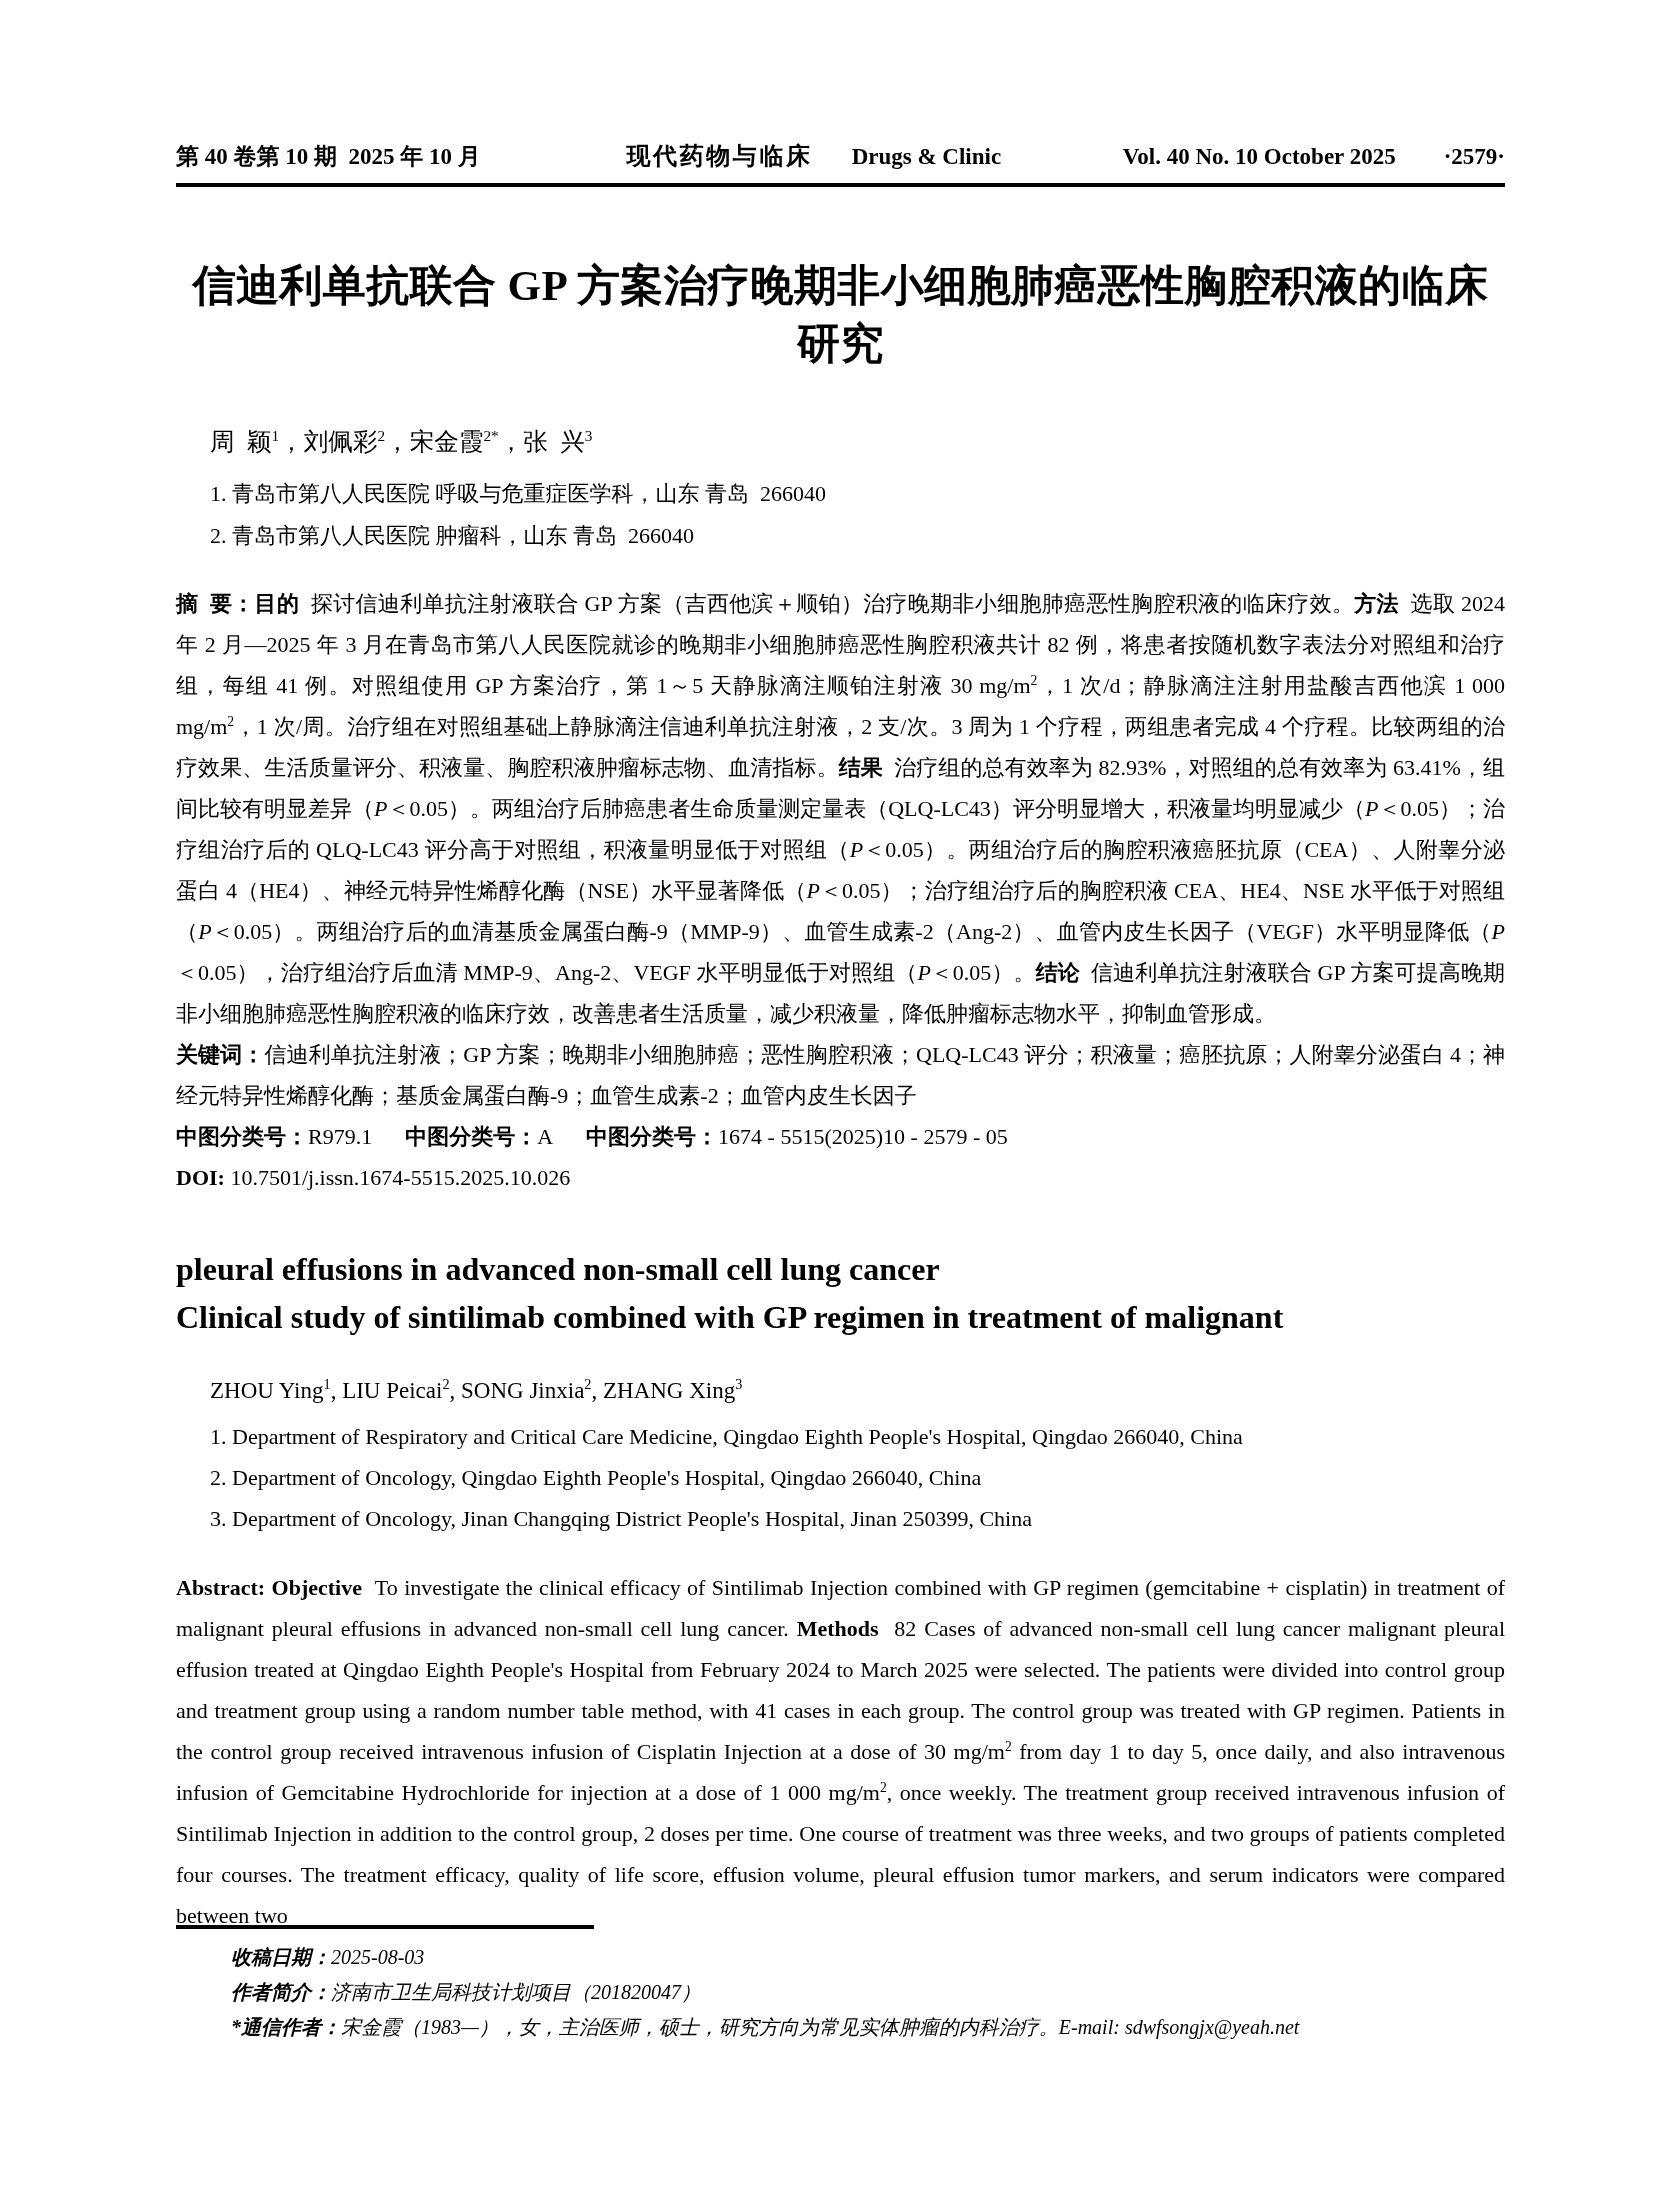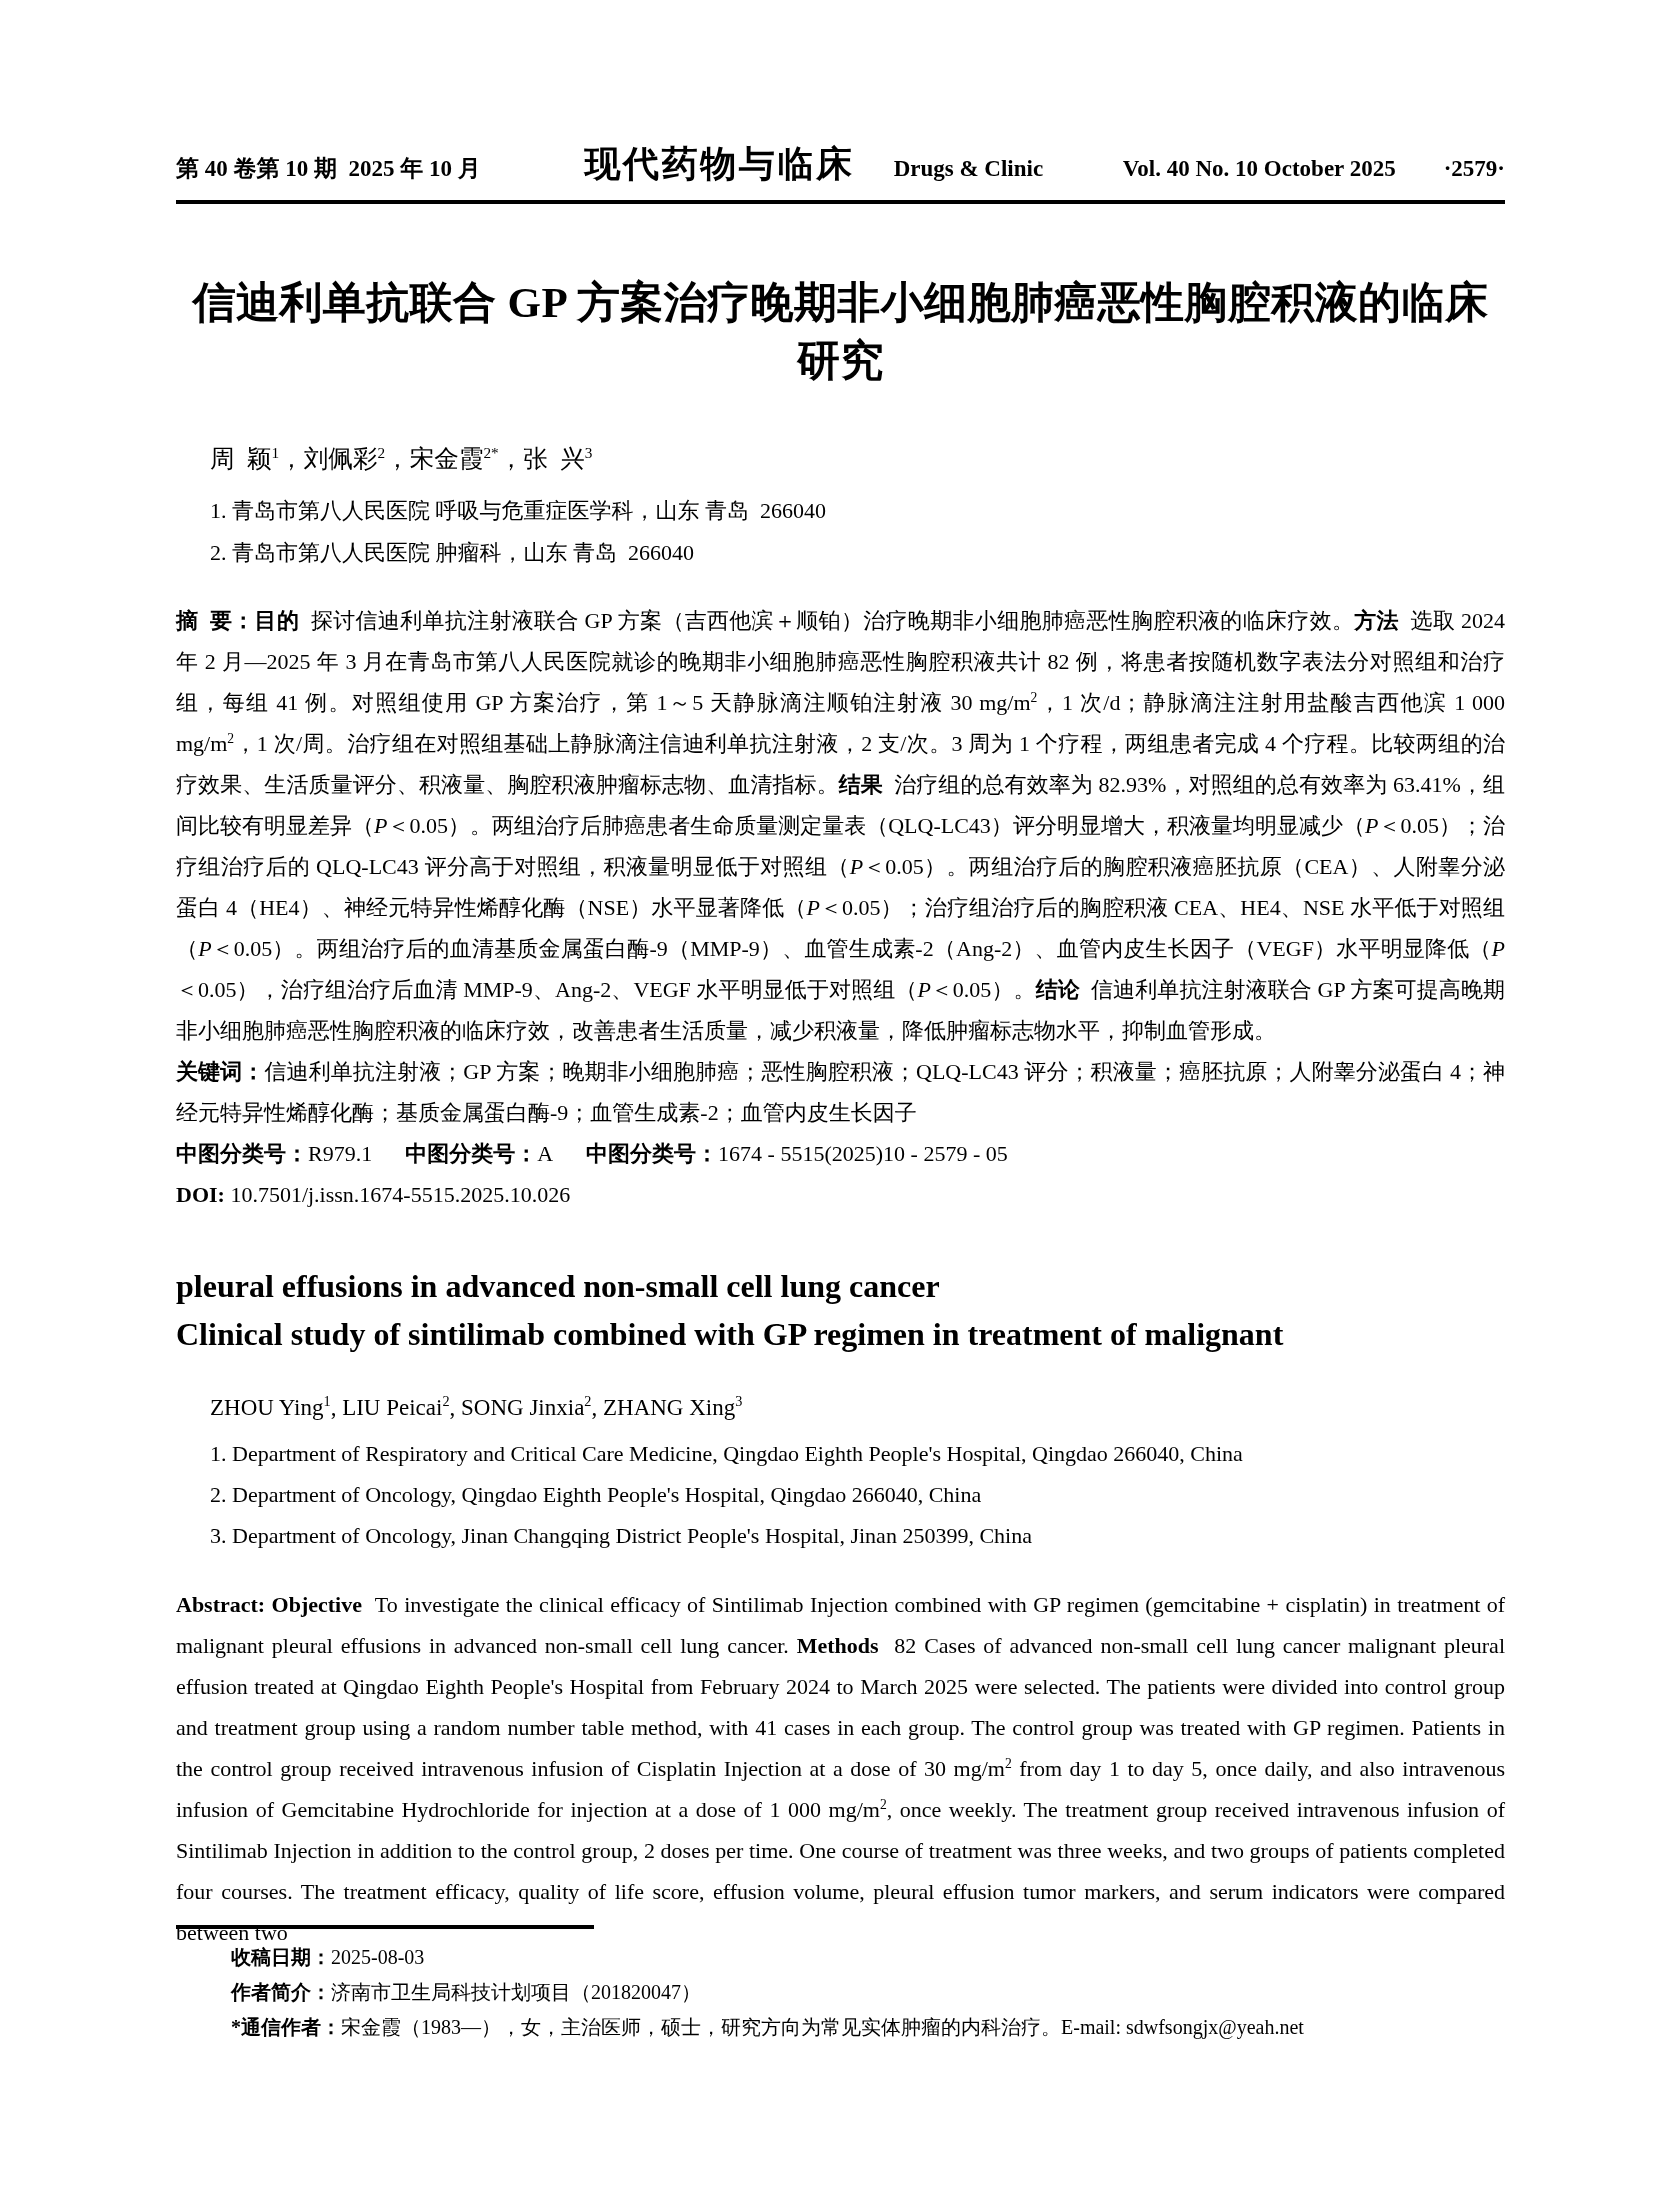--- a/index.html
+++ b/index.html
@@ -8,41 +8,41 @@
     font-family:"Liberation Serif","DejaVu Serif",serif;overflow:hidden;
   }
   .content{position:absolute;left:176px;right:167px;top:140px;}
   sup{font-size:62%;line-height:0;}
   b{font-weight:700;}
   i{font-style:italic;}
 
   .hdr{display:flex;justify-content:space-between;align-items:baseline;font-weight:700;font-size:23px;white-space:nowrap;}
   .hdr-center{display:flex;align-items:baseline;gap:39px;}
   .hdr-right{display:flex;align-items:baseline;gap:48px;}
-  .journal-cn{font-size:36px;letter-spacing:2.6px;margin-left:24px;}
+  .journal-cn{font-size:24px;letter-spacing:2.6px;margin-left:24px;}
   .hdr-rule{margin-top:11.4px;height:4px;background:#000;}
 
   .title-cn{margin-top:70px;font-size:43px;font-weight:700;text-align:center;letter-spacing:0.4px;}
 
   .authors-cn{margin-top:52px;padding-left:34px;font-size:24.6px;}
   .affils{margin-top:15px;padding-left:34px;font-size:22px;line-height:42px;}
 
   .abs-block{margin-top:25.5px;}
   .para{font-size:22px;line-height:41px;text-align:justify;}
   .line{font-size:22px;line-height:41px;}
   .doi-line{font-size:22px;line-height:41px;}
 
   .title-en{margin-top:47px;font-size:32px;line-height:48px;font-weight:700;}
   .authors-en{margin-top:37px;padding-left:34px;font-size:23px;}
   .affils-en{margin-top:12.3px;padding-left:34px;font-size:22px;line-height:41px;}
   .abstract-en{margin-top:28px;font-size:22px;line-height:41px;text-align:justify;}
 
   .footer{position:absolute;left:176px;right:167px;top:1925px;}
   .foot-rule{width:418px;height:4px;background:#000;}
-  .footnotes{margin-top:11.4px;padding-left:55px;font-size:20px;line-height:35px;}
+  .footnotes{margin-top:11.4px;padding-left:55px;font-size:20px;line-height:35px;font-style:italic;}
 </style>
 </head>
 <body>
 
 <div class="page">
   <div class="content">
 
     <div class="hdr">
       <span>第 40 卷第 10 期&nbsp;&nbsp;2025 年 10 月</span>
       <span class="hdr-center">

